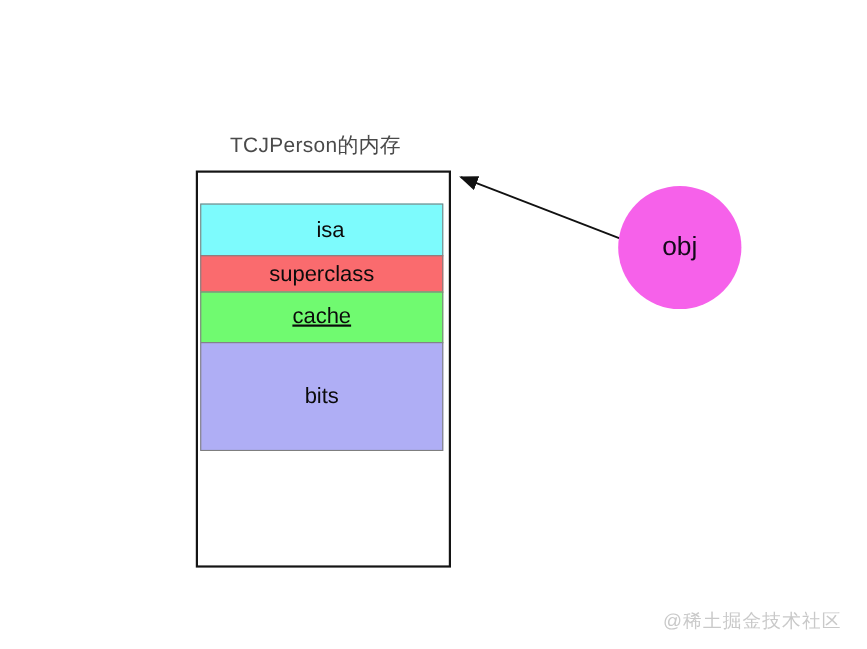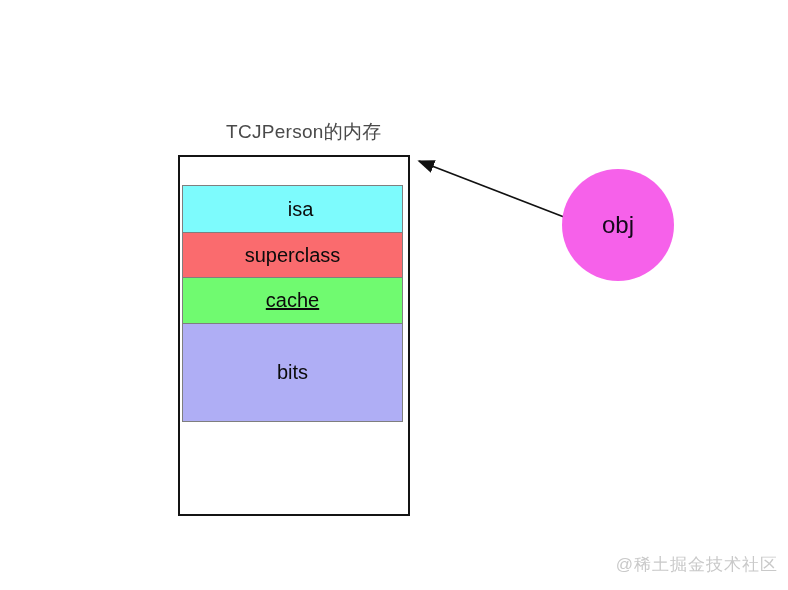--- a/index.html
+++ b/index.html
@@ -10,21 +10,21 @@
   }
   .canvas {
     position: relative;
     width: 788px;
     height: 590px;
     background: #ffffff;
     overflow: hidden;
   }
   .diagram-title {
     position: absolute;
-    left: 226px;
+    left: 209px;
     top: 119px;
     font-size: 19px;
     letter-spacing: 0.3px;
     color: #4a4a4a;
     white-space: nowrap;
   }
   .memory-box {
     position: absolute;
     left: 178px;
     top: 155px;
@@ -47,21 +47,21 @@
     width: 221px;
     border: 1px solid #7f7f7f;
     display: flex;
     align-items: center;
     justify-content: center;
     font-size: 20px;
     color: #0b0b0b;
   }
   .segment + .segment { margin-top: -1px; }
   .seg-isa        { height: 48px; padding-left: 16px; }
-  .seg-superclass { height: 46px; }
+  .seg-superclass { height: 34px; }
   .seg-cache      { height: 47px; }
   .seg-bits       { height: 99px; }
   .obj-node {
     position: absolute;
     left: 562px;
     top: 169px;
     width: 112px;
     height: 112px;
     border-radius: 50%;
     display: flex;
@@ -74,21 +74,21 @@
   .arrow-layer {
     position: absolute;
     left: 0;
     top: 0;
     width: 788px;
     height: 590px;
     pointer-events: none;
   }
   .watermark {
     position: absolute;
-    right: 10px;
+    right: 23px;
     bottom: 14px;
     font-size: 17px;
     letter-spacing: 1px;
     white-space: nowrap;
   }
 </style>
 </head>
 <body>
 
 <div class="canvas">

